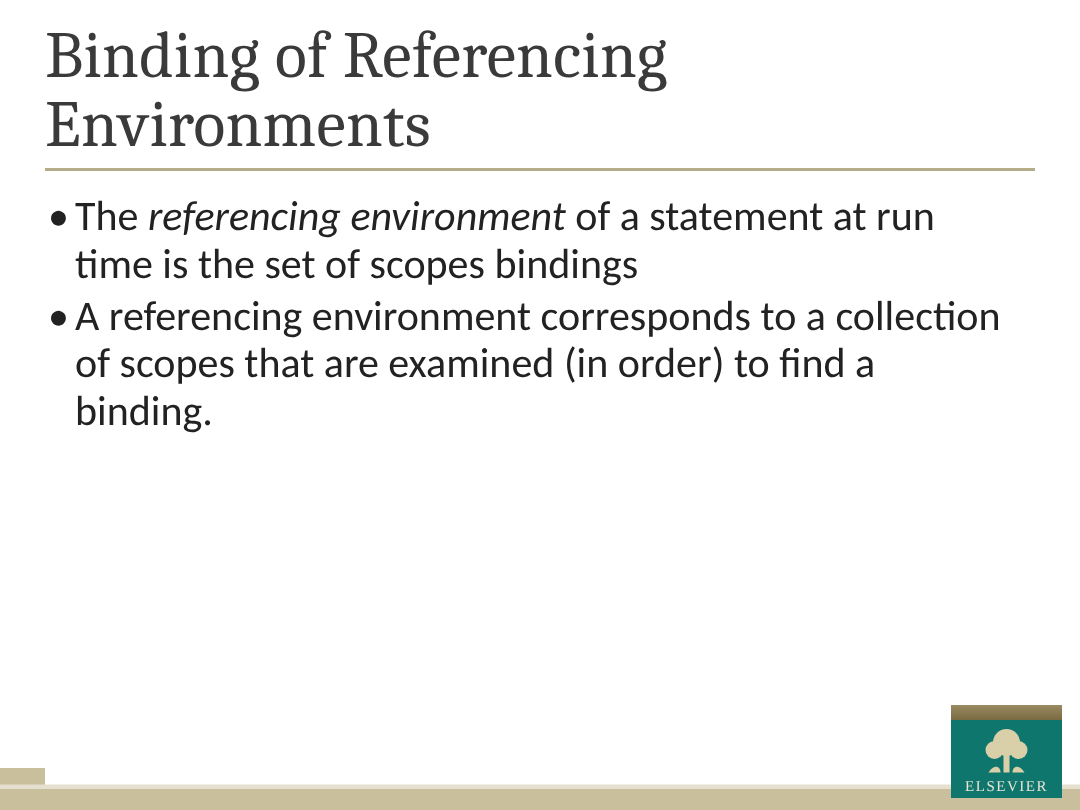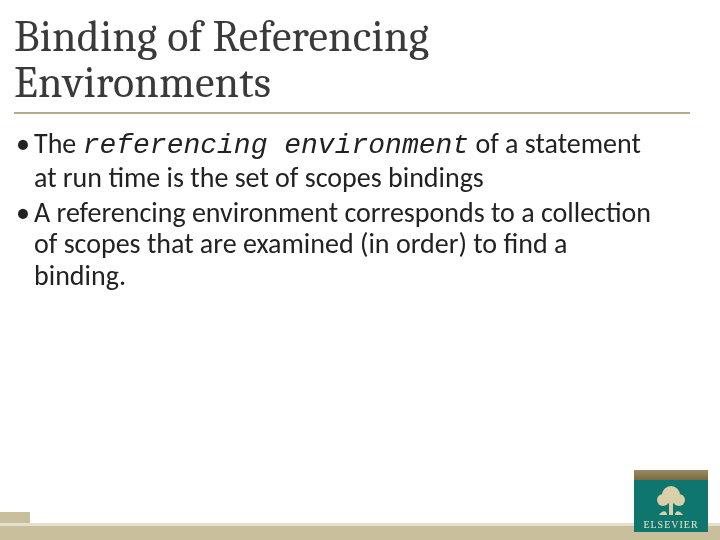--- a/index.html
+++ b/index.html
@@ -7,21 +7,21 @@
   body {
     font-family: "Calibri", "Segoe UI", Arial, sans-serif;
     background: #ffffff;
     position: relative;
     overflow: hidden;
   }
   .slide {
     width: 720px;
     height: 540px;
     position: relative;
-    padding: 14px 30px 0 14px;
+    padding: 14px 30px 0 30px;
   }
   .title {
     font-family: "Cambria", Georgia, "Times New Roman", serif;
     font-size: 44px;
     line-height: 1.05;
     color: #3a3a3a;
     font-weight: 400;
     margin-bottom: 6px;
     letter-spacing: 0.2px;
   }
@@ -44,21 +44,21 @@
     padding-left: 18px;
     margin-bottom: 4px;
   }
   .body li::before {
     content: "•";
     position: absolute;
     left: 0;
     top: 0;
     color: #222;
   }
-  .body .italic { font-style: italic; font-family: Liberation Mono, monospace; }
+  .body .italic { font-style: italic; }
   .copyright {
     position: absolute;
     left: 30px;
     bottom: 46px;
     font-size: 12px;
     font-family: Arial, sans-serif;
     color: #2a2a2a;
   }
   
   .bottom-bar {

